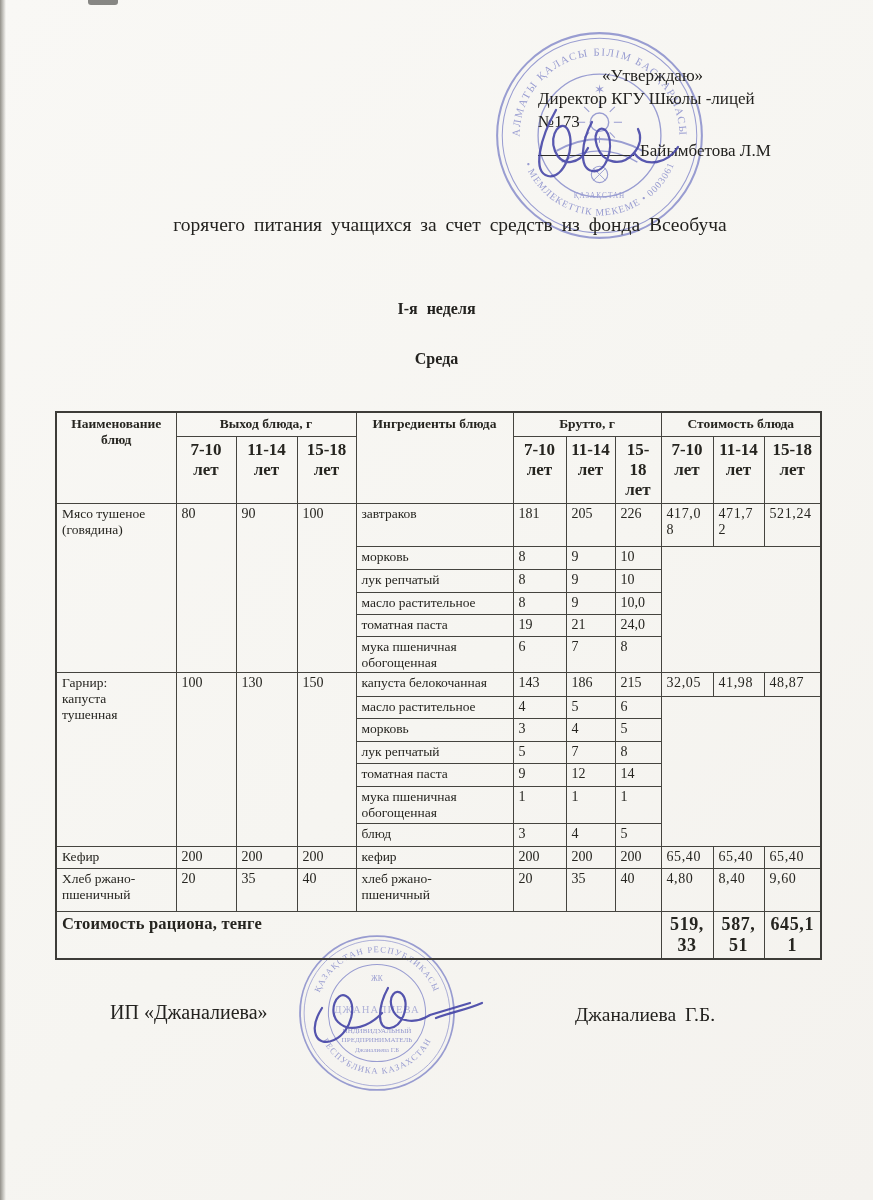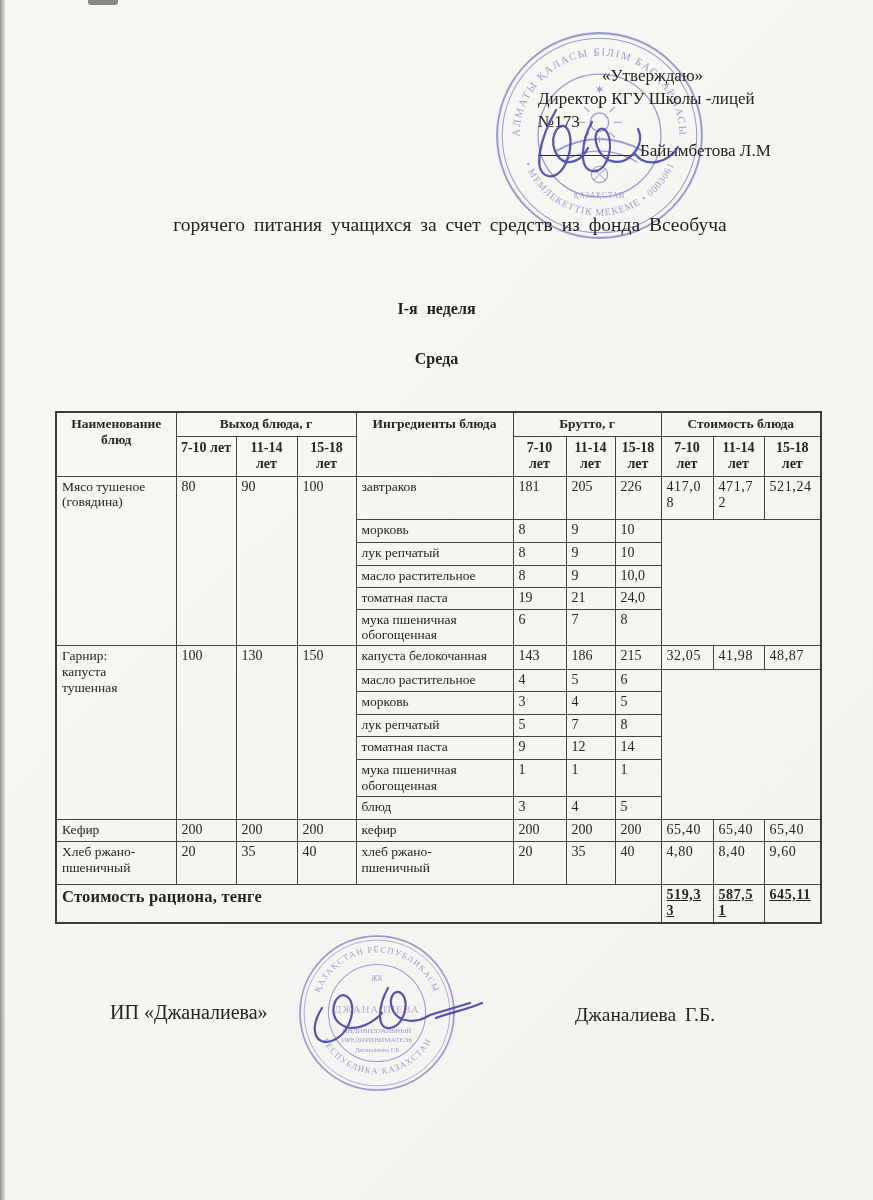--- a/index.html
+++ b/index.html
@@ -31,33 +31,33 @@
   .day{top:350px;}
 
   
   table.menu{position:absolute;left:55px;top:411px;width:765px;z-index:2;
     border-collapse:collapse;table-layout:fixed;
     font-size:13.5px;line-height:1.18;color:#26251ف;color:#262520;}
   table.menu{border:2px solid #3d3c38;}
   table.menu td,table.menu th{border:1px solid #45443f;padding:2px 5px;
     vertical-align:top;overflow:hidden;}
   table.menu th{font-weight:bold;text-align:center;padding:3px 4px;}
-  th.age{text-align:left;padding-left:5px;font-size:14px;margin-top:8px;}
+  th.age{text-align:left;padding-left:5px;font-size:17px;margin-top:8px;}
   td.name{white-space:pre-line;padding-left:6px;}
   td.ingr{white-space:pre-line;padding-left:6px;}
   td.num{text-align:left;font-size:14px;}
   td.cost{font-size:14px;letter-spacing:.6px;word-break:break-all;
     text-align:left;padding:2px 5px;}
   td.vbottom{vertical-align:bottom;padding-bottom:4px;}
   td.vmid{vertical-align:middle;}
   td.cost-blank{border-top:1px solid #45443f;}
   td.total-label{font-weight:bold;font-size:16.5px;padding:3px 2px 3px 6px;
     letter-spacing:.2px;}
-  td.total-val{font-weight:bold;font-size:14px;letter-spacing:.6px;
-    word-break:break-all;text-align:left;text-decoration:underline;}
+  td.total-val{font-weight:bold;font-size:18px;letter-spacing:.6px;
+    word-break:break-all;text-align:center;}
 
   
   .stamp-top{position:absolute;left:492px;top:28px;z-index:1;opacity:.8;}
   .signature-top{position:absolute;left:518px;top:96px;z-index:3;opacity:.9;}
   .stamp-bottom{position:absolute;left:296px;top:932px;z-index:1;opacity:.8;}
   .signature-bottom{position:absolute;left:298px;top:958px;z-index:3;opacity:.92;}
 
   .footer-left{position:absolute;left:110px;top:1001px;z-index:2;font-size:20px;}
   .footer-right{position:absolute;left:575px;top:1004px;z-index:2;font-size:19.5px;
     word-spacing:4px;}

